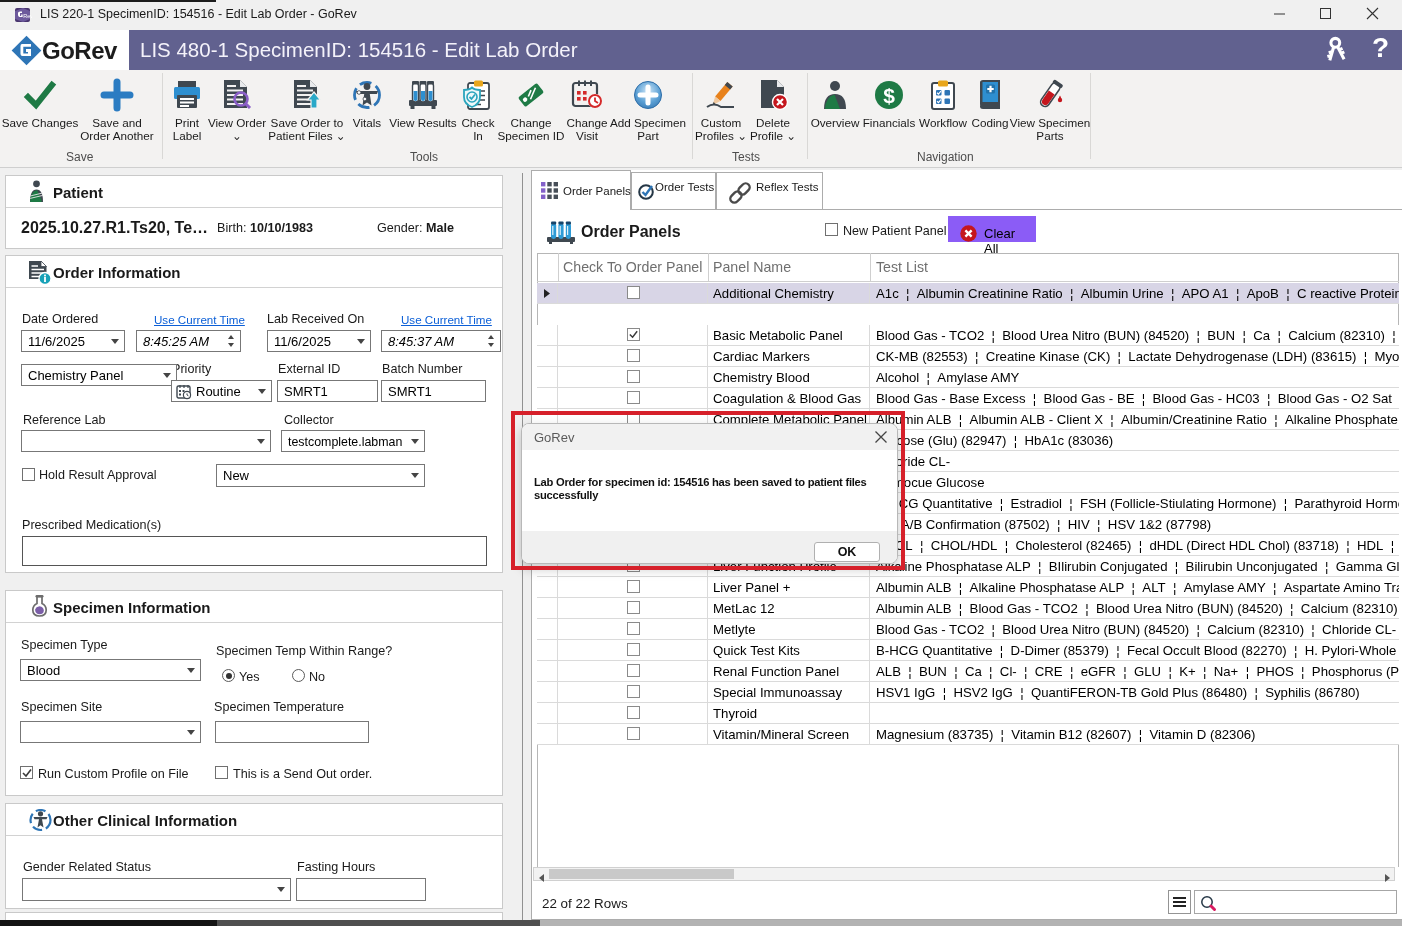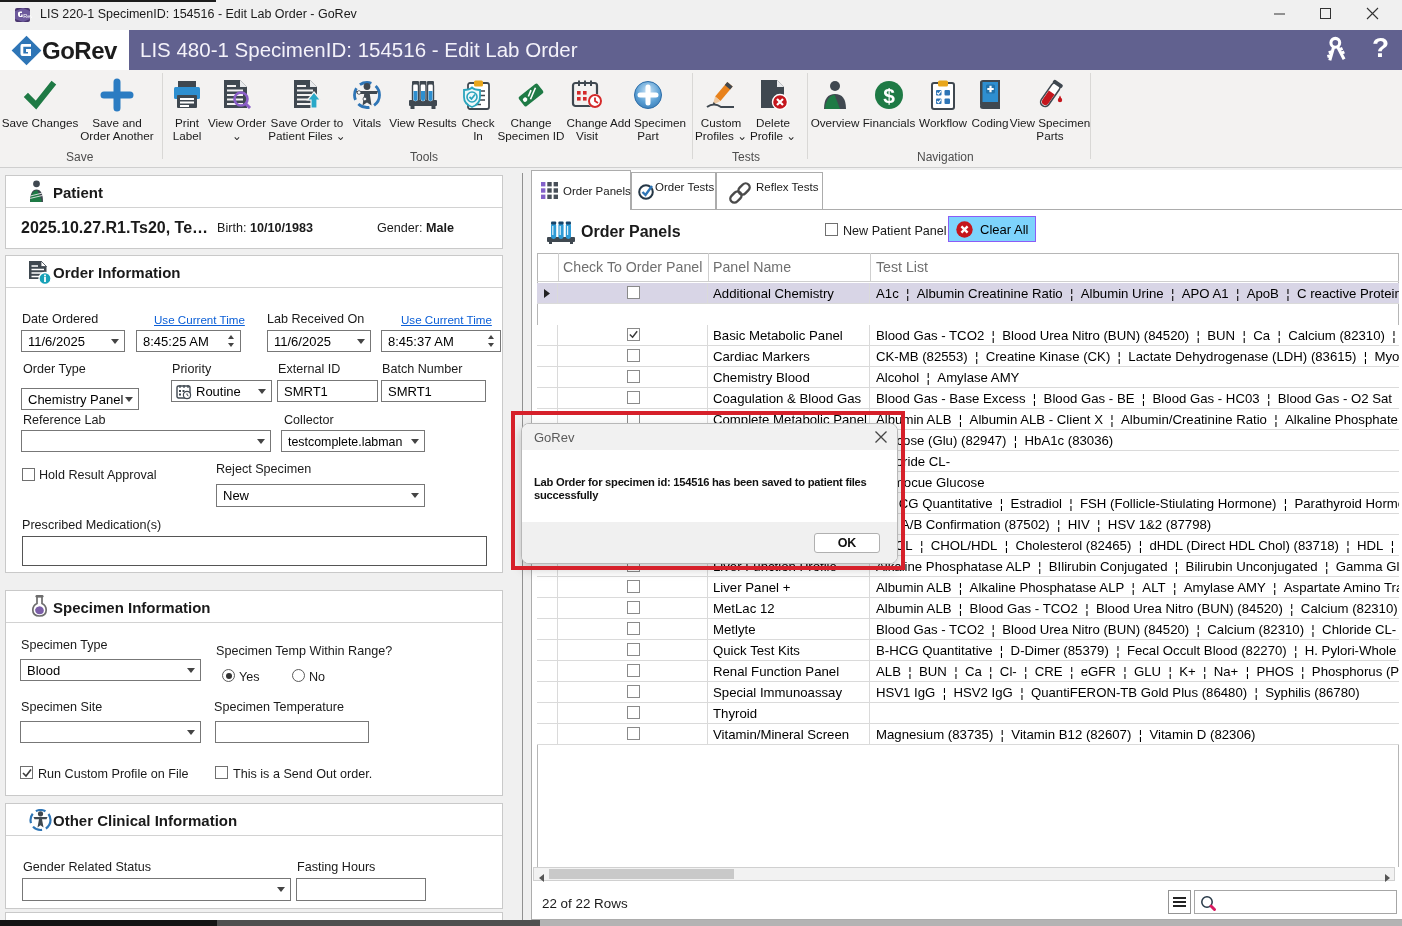--- a/index.html
+++ b/index.html
@@ -28,21 +28,21 @@
 .box { position:absolute; left:5px; width:498px; background:#fff; border:1px solid #c9c9c9; }
 .bhead { position:absolute; left:0; top:0; right:0; height:32px; border-bottom:1px solid #d2d2d2; }
 .bhead .t { position:absolute; left:47px; top:8px; font-size:15px; font-weight:bold; color:#1a1a1a; }
 .bhead svg { position:absolute; left:24px; top:5px; }
 .lbl { position:absolute; font-size:12.6px; color:#1a1a1a; white-space:nowrap; }
 .link { position:absolute; font-size:11.6px; color:#0b5fd7; text-decoration:underline; white-space:nowrap; }
 .combo, .inp { position:absolute; background:#fff; border:1px solid #777; font-size:13px; color:#000; }
 .combo .v { position:absolute; left:6px; top:3px; white-space:nowrap; }
 .combo .ar { position:absolute; right:5px; top:8px; width:0; height:0; border-left:4px solid transparent; border-right:4px solid transparent; border-top:5px solid #444; }
 .spin { position:absolute; background:#fff; border:1px solid #777; font-size:13px; }
-.spin .v { position:absolute; left:6px; top:3px; }
+.spin .v { position:absolute; left:6px; top:3px;font-style:italic; }
 .spin .up { position:absolute; right:6px; top:4px; width:0; height:0; border-left:3.5px solid transparent; border-right:3.5px solid transparent; border-bottom:4px solid #444; }
 .spin .dn { position:absolute; right:6px; bottom:4px; width:0; height:0; border-left:3.5px solid transparent; border-right:3.5px solid transparent; border-top:4px solid #444; }
 .ckb { position:absolute; width:13px; height:13px; background:#fff; border:1px solid #707070; }
 .radio { position:absolute; width:13px; height:13px; border-radius:50%; background:#fff; border:1px solid #5a5a5a; }
 
 
 #vline { left:522px; top:173px; width:1px; height:747px; background:#919191; }
 .tab { position:absolute; background:#fff; border:1px solid #acacac; font-size:11.5px; color:#1a1a1a; white-space:nowrap; }
 #rpanel { left:531px; top:209px; width:871px; height:711px; background:#fff; border:1px solid #acacac; border-right:none; }
 
@@ -54,21 +54,21 @@
 .cb { position:absolute; left:69px; top:3px; width:13px; height:13px; background:#fff; border:1px solid #8a8a8a; }
 .cbk svg { position:absolute; left:0px; top:0px; }
 .gc2 { position:absolute; left:171px; top:0; width:162px; height:21px; border-right:1px solid #dadada; font-size:13.2px; color:#000; padding:3px 0 0 5px; white-space:nowrap; overflow:hidden; }
 .gc3 { position:absolute; left:333px; top:0; width:529px; height:21px; font-size:13.2px; color:#000; padding:3px 0 0 6px; white-space:nowrap; overflow:hidden; }
 
 
 #redframe { left:511px; top:411px; width:394px; height:159px; border:4px solid #d6202a; z-index:40; }
 #dlg { left:521px; top:423px; width:377px; height:141px; background:#fff; border:1px solid #b8b8b8; border-radius:8px; overflow:hidden; box-shadow:0 5px 12px rgba(0,0,0,0.22); z-index:30; }
 #dlg .cap { position:absolute; left:0; top:0; right:0; height:26px; background:#f1f1f1; }
 #dlg .cap .t { position:absolute; left:12px; top:6px; font-size:13px; color:#5a5a5a; }
-#dlg .foot { position:absolute; left:0; bottom:0; right:0; height:41px; background:#f0f0f0; }
+#dlg .foot { position:absolute; left:0; bottom:0; right:0; height:32px; background:#f0f0f0; }
 #okbtn { position:absolute; right:17px; top:11px; width:66px; height:20px; background:#fff; border:1px solid #b0b0b0; border-radius:3px; text-align:center; font-size:12.5px; font-weight:600; color:#111; line-height:18px; }
 #dlg .msg { position:absolute; left:12px; top:52px; width:356px; font-size:11.2px; font-weight:600; letter-spacing:-0.25px; color:#111; line-height:13px; white-space:nowrap; }
 </style></head>
 <body>
 <div id="stage">
 
 <div class="abs" id="titlebar">
   <svg class="abs" style="left:14px;top:6px" width="18" height="18" viewBox="0 0 18 18">
     <rect x="1" y="2" width="15" height="14" rx="2" fill="#49356e"></rect>
     <path d="M1 5 L9 2 L16 5 L16 13 L9 16 L1 13 Z" fill="#6d5a9c"></path>
@@ -325,21 +325,21 @@
         <span class="v">8:45:37 AM</span>
         <span class="up"></span>
         <span class="dn"></span>
       </div>
 
   <div class="lbl" style="left:17px;top:106px">Order Type</div>
   <div class="lbl" style="left:166px;top:106px">Priority</div>
   <div class="lbl" style="left:272px;top:106px">External ID</div>
   <div class="lbl" style="left:376px;top:106px">Batch Number</div>
 
-  <div class="combo" style="left:15px;top:132px;width:118px;height:22px">
+  <div class="combo" style="left:15px;top:108px;width:156px;height:22px">
         <span class="v">Chemistry Panel</span>
         <span class="ar"></span>
       </div>
   <div class="combo" style="left:165px;top:124px;width:101px;height:22px">
     <svg style="position:absolute;left:4px;top:3px" width="16" height="16" viewBox="0 0 16 16">
       <rect x="1" y="2" width="13" height="12" rx="1.5" fill="none" stroke="#3f4850" stroke-width="1.4"></rect>
       <path d="M4 1 V4 M8 1 V4 M12 1 V4" stroke="#3f4850" stroke-width="1.2"></path>
       <g fill="#3f4850">
             <rect x="3" y="6" width="2" height="2"></rect>
             <rect x="6.5" y="6" width="2" height="2"></rect>
@@ -364,21 +364,21 @@
         <span class="ar"></span>
       </div>
   <div class="combo" style="left:275px;top:174px;width:144px;height:22px">
         <span class="v" style="font-size:12.4px;top:4px">testcomplete.labman</span>
         <span class="ar"></span>
       </div>
 
   <div class="ckb" style="left:16px;top:212px"></div>
   <div class="lbl" style="left:33px;top:212px">Hold Result Approval</div>
   <div class="lbl" style="left:210px;top:206px">Reject Specimen</div>
-  <div class="combo" style="left:210px;top:228px;width:209px;height:23px">
+  <div class="combo" style="left:210px;top:208px;width:209px;height:23px">
         <span class="v">New</span>
         <span class="ar"></span>
       </div>
 
   <div class="lbl" style="left:16px;top:262px">Prescribed Medication(s)</div>
   <div class="inp" style="left:16px;top:280px;width:465px;height:30px;border-color:#555"></div>
 </div>
 
 <div class="box" style="top:803px;height:106px">
   <div class="bhead">
@@ -491,21 +491,21 @@
     <g fill="#fff" opacity="0.85">
           <rect x="5.2" y="5" width="1.2" height="9"></rect>
           <rect x="12.6" y="5" width="1.2" height="9"></rect>
           <rect x="20" y="5" width="1.2" height="9"></rect>
         </g>
   </g>
 </svg>
 <span class="abs" style="left:581px;top:223px;font-size:16px;font-weight:bold;color:#1a1a1a">Order Panels</span>
 <div class="ckb" style="left:825px;top:223px"></div>
 <span class="abs" style="left:843px;top:224px;font-size:12.6px;color:#1a1a1a">New Patient Panel</span>
-<div class="abs" style="left:948px;top:216px;width:88px;height:26px;background:#7dd3fc;border:1px solid #8b5cf6">
+<div class="abs" style="left:948px;top:216px;width:88px;height:26px;background:#8b5cf6;border:5px solid #8b5cf6">
   <svg style="position:absolute;left:7px;top:4px" width="17" height="17" viewBox="0 0 17 17">
     <circle cx="8.5" cy="8.5" r="8.2" fill="#c5161d"></circle>
     <path d="M5.4 5.4 L11.6 11.6 M11.6 5.4 L5.4 11.6" stroke="#fff" stroke-width="2.4"></path>
   </svg>
   <span style="position:absolute;left:31px;top:5px;font-size:13px;color:#000">Clear All</span>
 </div>
 
 <div class="abs" style="left:537px;top:253px;width:862px;height:614px;background:#fff;border:1px solid #b6b6b6;border-bottom:none">
 </div>
 

